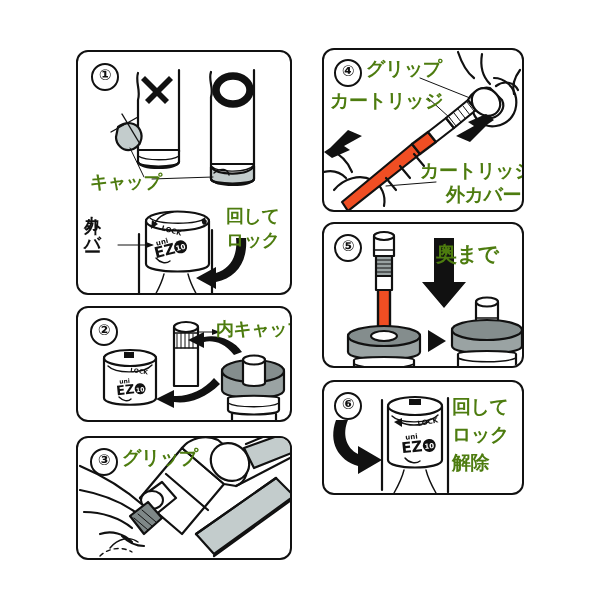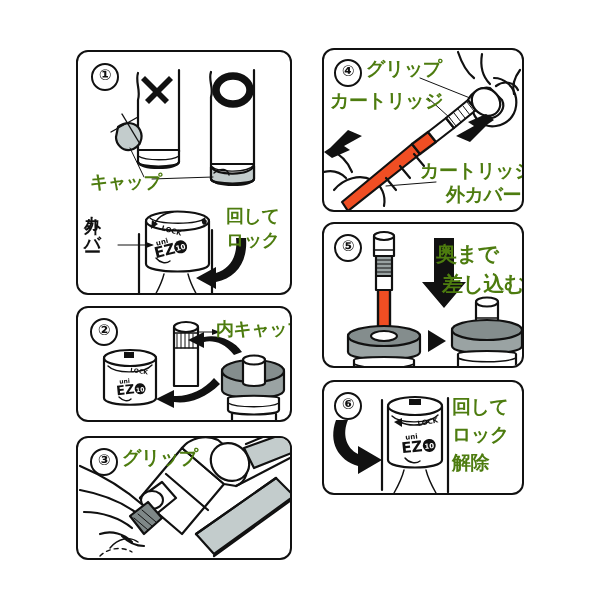--- a/index.html
+++ b/index.html
@@ -337,21 +337,20 @@
         <ellipse cx="163" cy="78" rx="11" ry="4.5" fill="#fff" stroke="#111" stroke-width="2.2"></ellipse>
         <path class="ink-thin" d="M152 94 L174 94"></path>
         <path class="gry" d="M128 106 C 128 96, 198 96, 198 106 L198 122 C 198 132, 128 132, 128 122 Z"></path>
         <ellipse cx="163" cy="106" rx="35" ry="10" fill="#848d8d" stroke="#111" stroke-width="2.2"></ellipse>
         <path class="wht" d="M134 130 C 134 126, 192 126, 192 130 L192 146 L134 146 Z"></path>
         <path class="ink-thin" d="M134 134 C 144 139, 182 139, 192 134"></path>
       </g>
     </svg>
 
     <div class="lbl" style="left:112px;top:18px;font-size:21px;">奥まで</div>
-    <div class="lbl" style="left:118px;top:48px;font-size:21px;">差し込む</div>
   </div>
 
   <div class="panel" style="left:322px;top:380px;width:202px;height:115px;">
     <div class="stepnum" style="left:10px;top:10px;">⑥</div>
 
     <svg width="202" height="115" viewBox="0 0 202 115">
       <g>
         <path class="ink" d="M58 18 L58 108"></path>
         <path class="ink" d="M124 16 L124 110"></path>
         <path class="wht" d="M64 24 C 64 16, 118 16, 118 24 L118 78 C 118 88, 64 88, 64 78 Z"></path>

